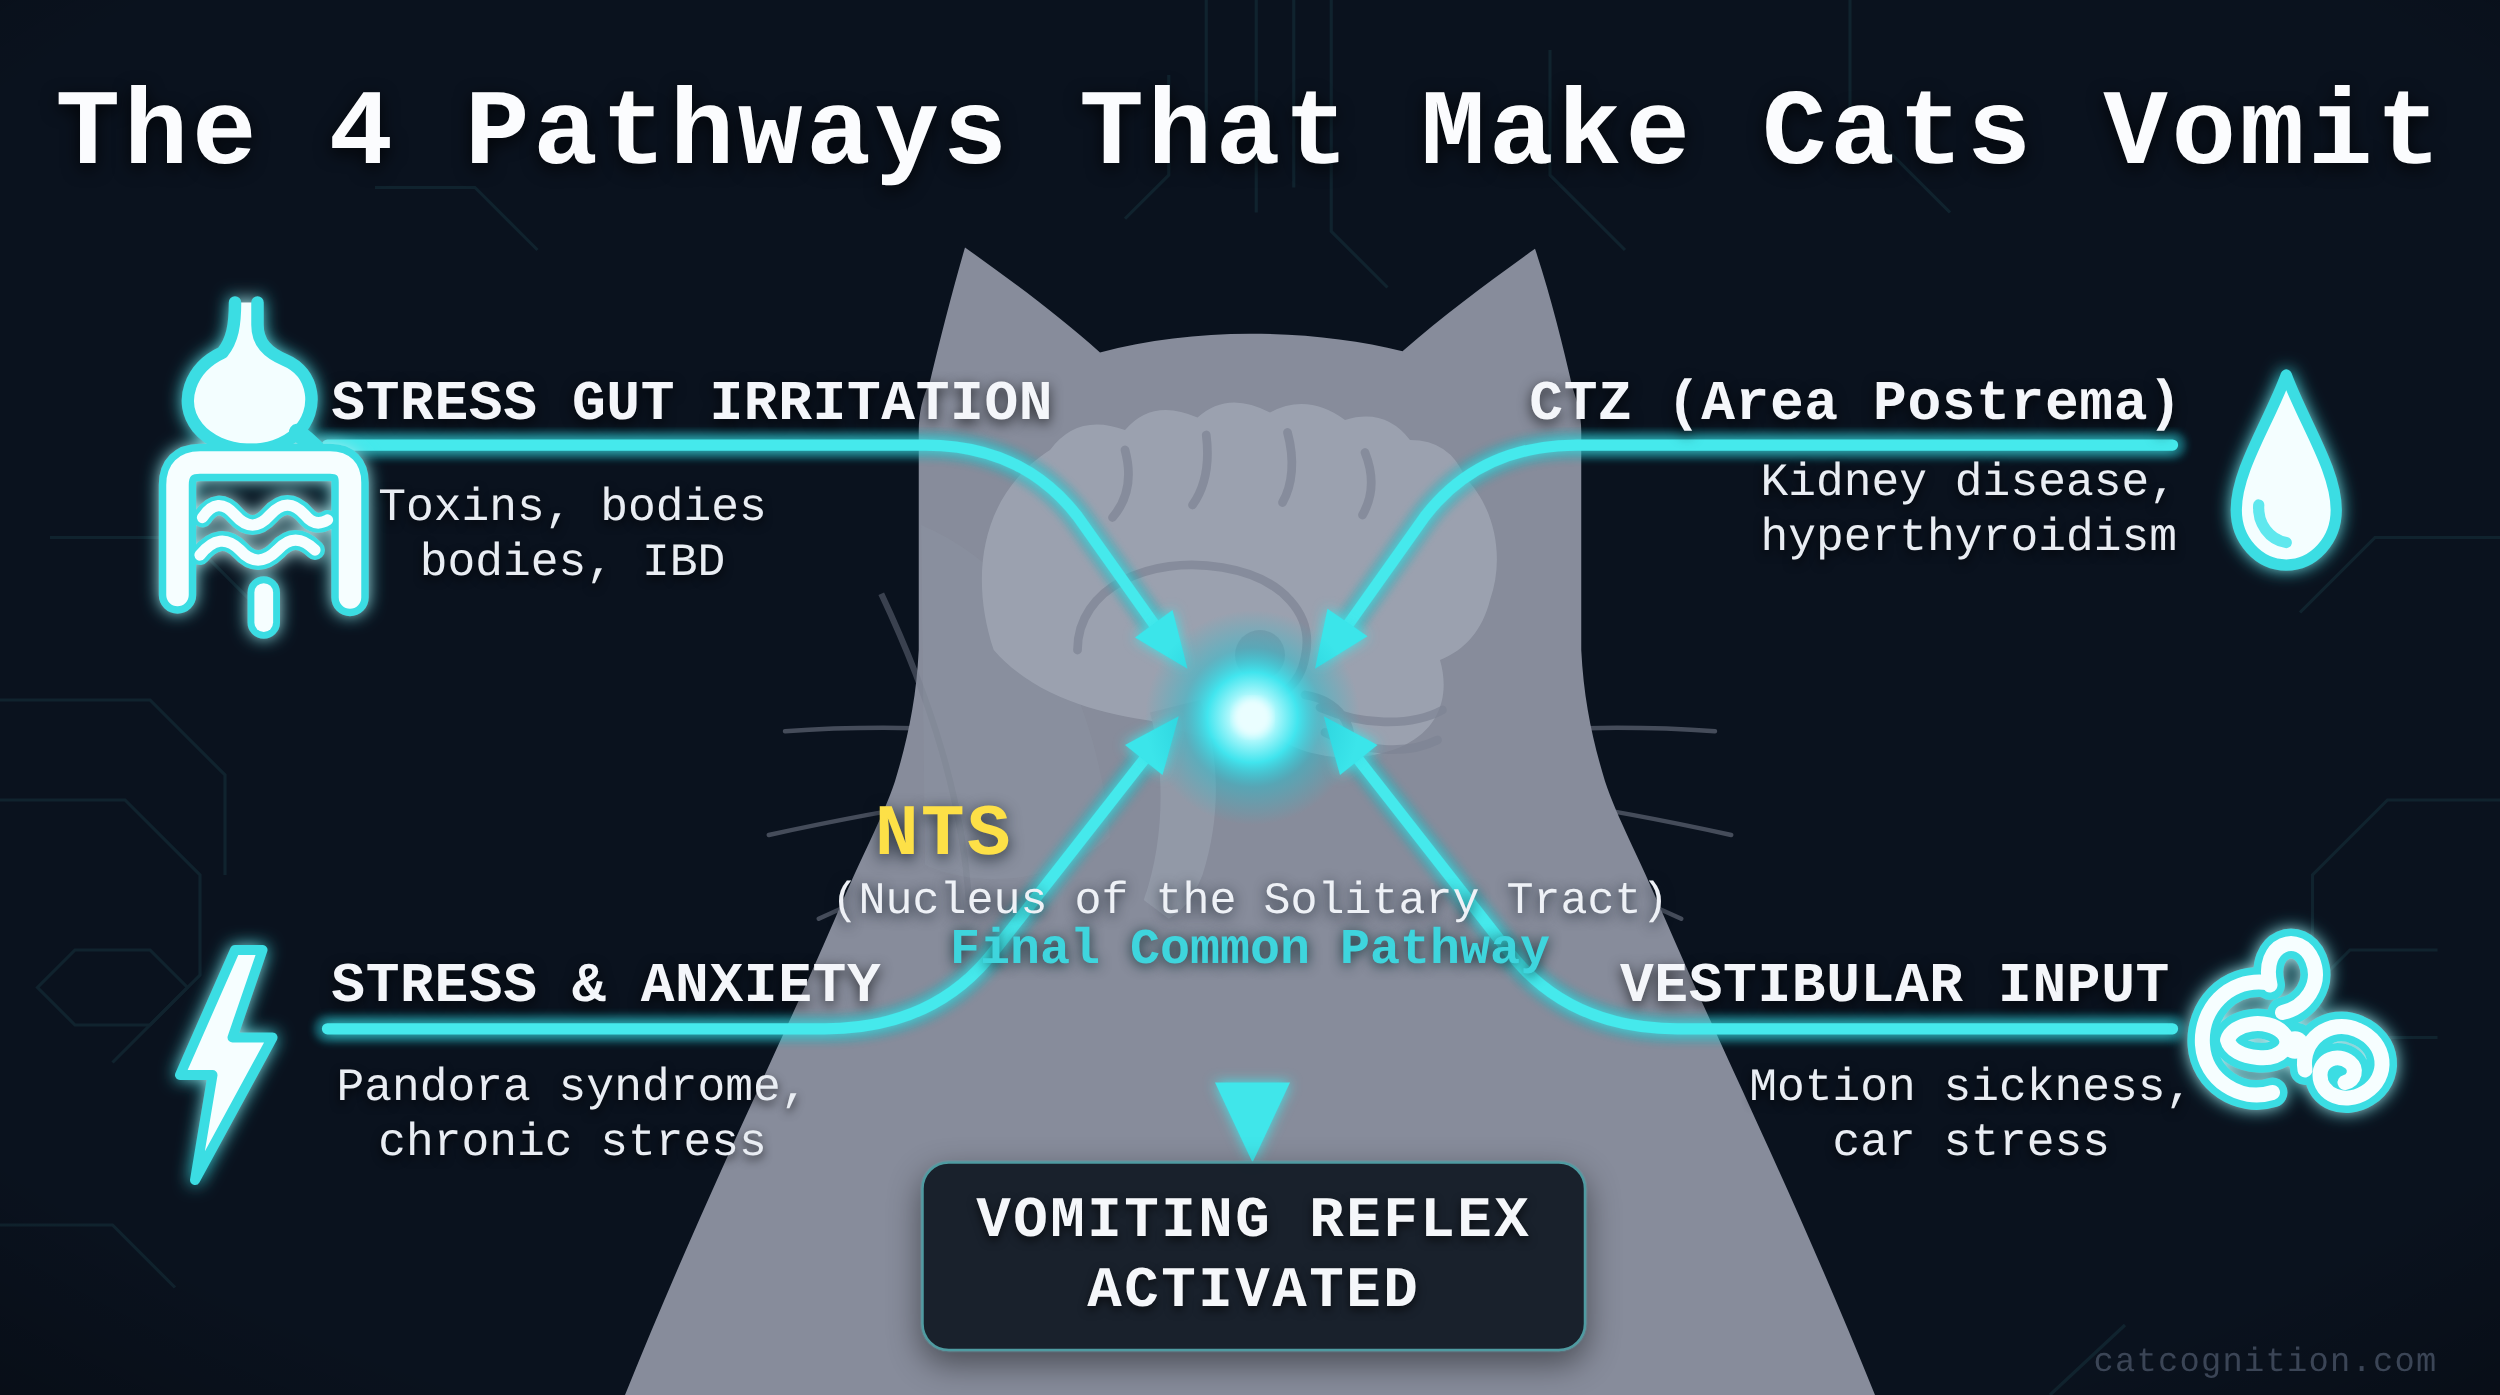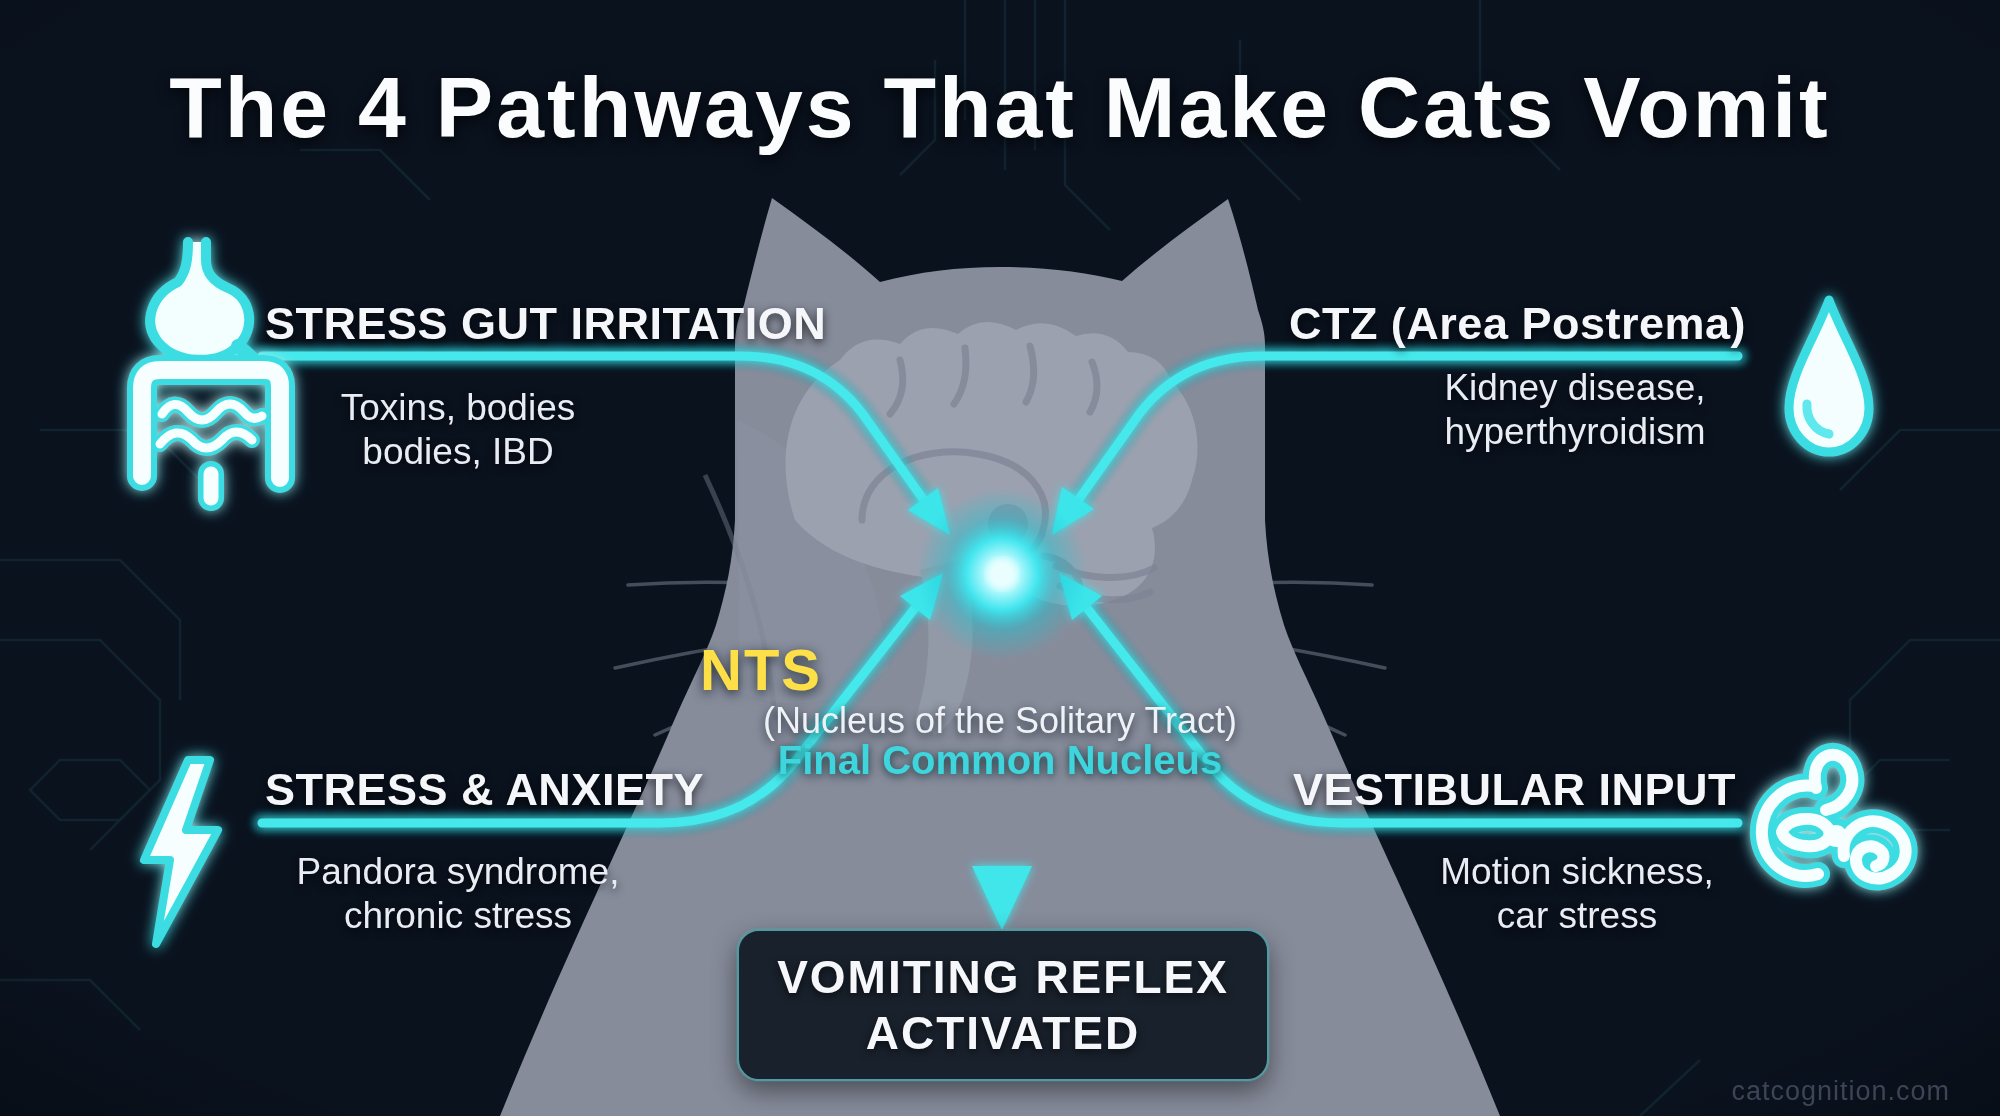--- a/index.html
+++ b/index.html
@@ -1,19 +1,19 @@
 <!DOCTYPE html>
 <html><head>
 <meta charset="utf-8">
 <style>
   html,body{margin:0;padding:0;background:#0a121e;}
   .stage{
     position:relative;width:2000px;height:1116px;overflow:hidden;
     background:#0a121e;
-    font-family:Liberation Sans, sans-serif;
+    font-family:Liberation Mono, monospace;
     color:#f2f4f8;
   }
   svg.scene{position:absolute;inset:0;}
   .txt{position:absolute;white-space:pre-line;}
   .title{
     top:58px;left:0;right:0;text-align:center;
     font-size:86px;font-weight:700;letter-spacing:3px;color:#fbfcfe;
     text-shadow:0 4px 14px rgba(0,0,0,.75);
   }
   .q-head{
@@ -276,21 +276,21 @@
   <div class="txt q-head bl-head">STRESS &amp; ANXIETY</div>
   <div class="txt q-detail bl-detail">Pandora syndrome,
 chronic stress</div>
 
   <div class="txt q-head br-head">VESTIBULAR INPUT</div>
   <div class="txt q-detail br-detail">Motion sickness,
 car stress</div>
 
   <div class="txt nts-abbr">NTS</div>
   <div class="txt nts-full">(Nucleus of the Solitary Tract)</div>
-  <div class="txt nts-role">Final Common Nucleus</div>
+  <div class="txt nts-role">Final Common Pathway</div>
 
   <div class="outcome-box">
     <div class="outcome-label">VOMITING REFLEX
 ACTIVATED</div>
   </div>
 
   <div class="watermark">catcognition.com</div>
 </div>
 
 </body></html>

